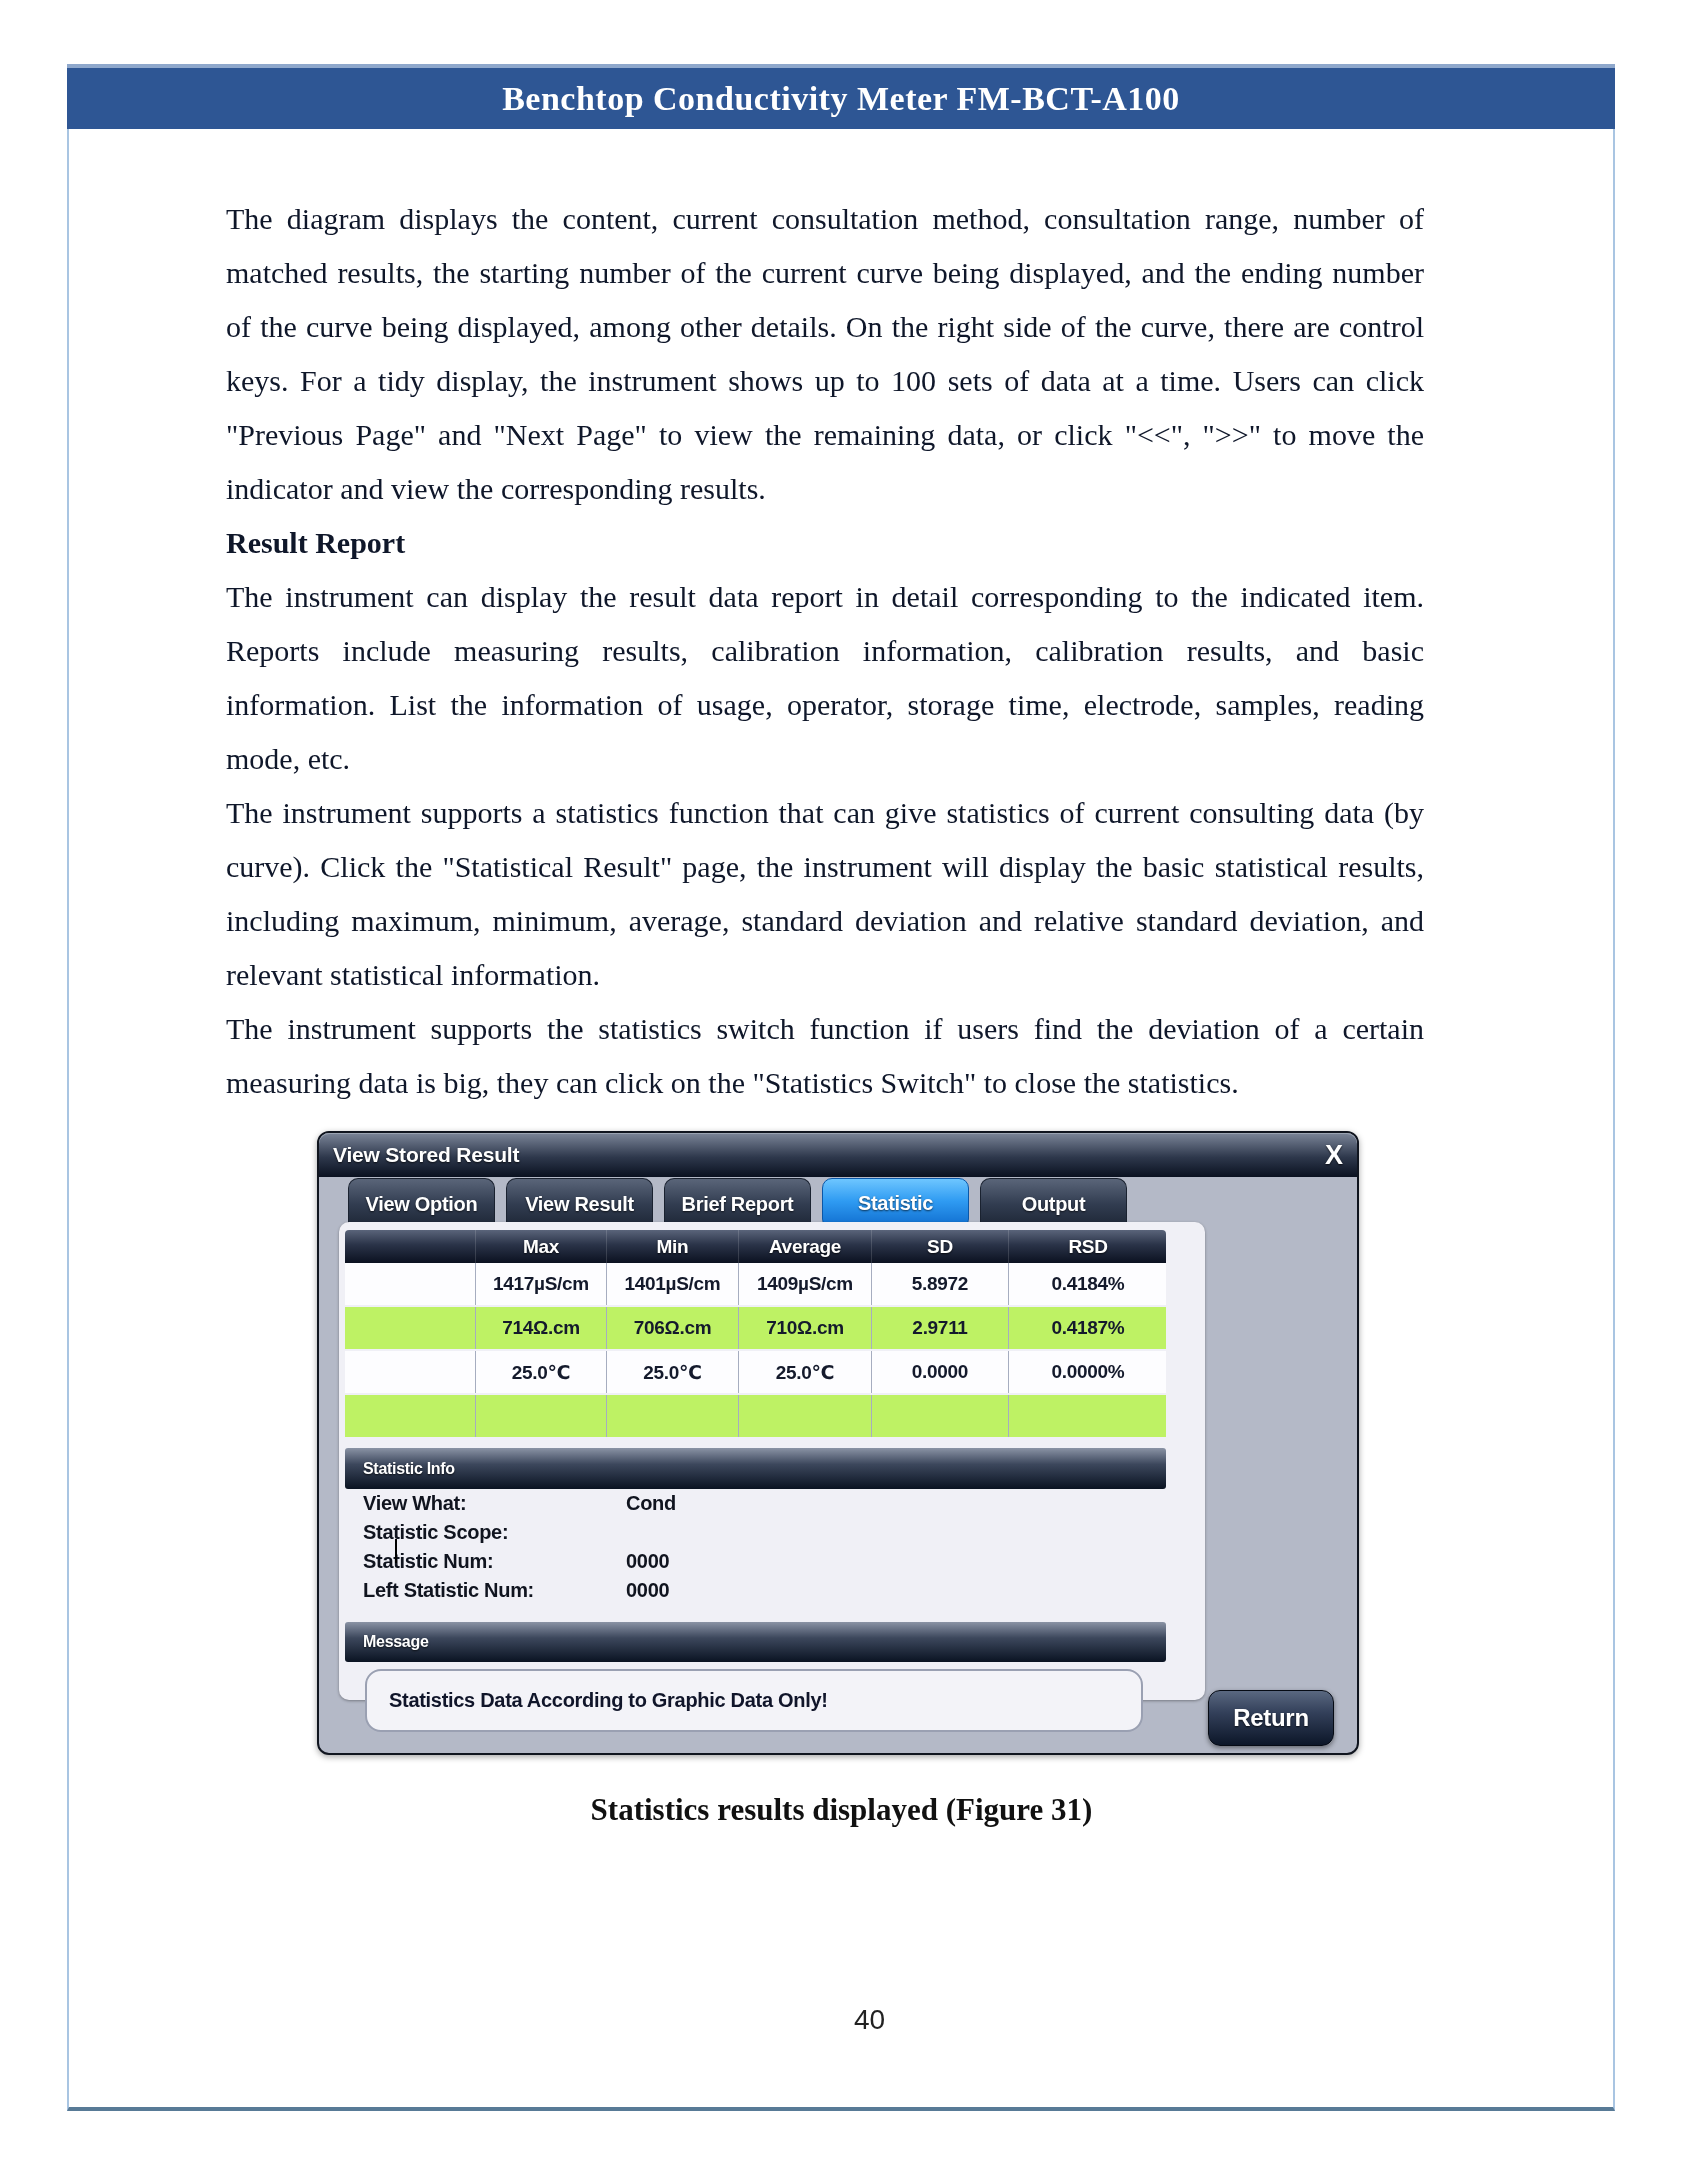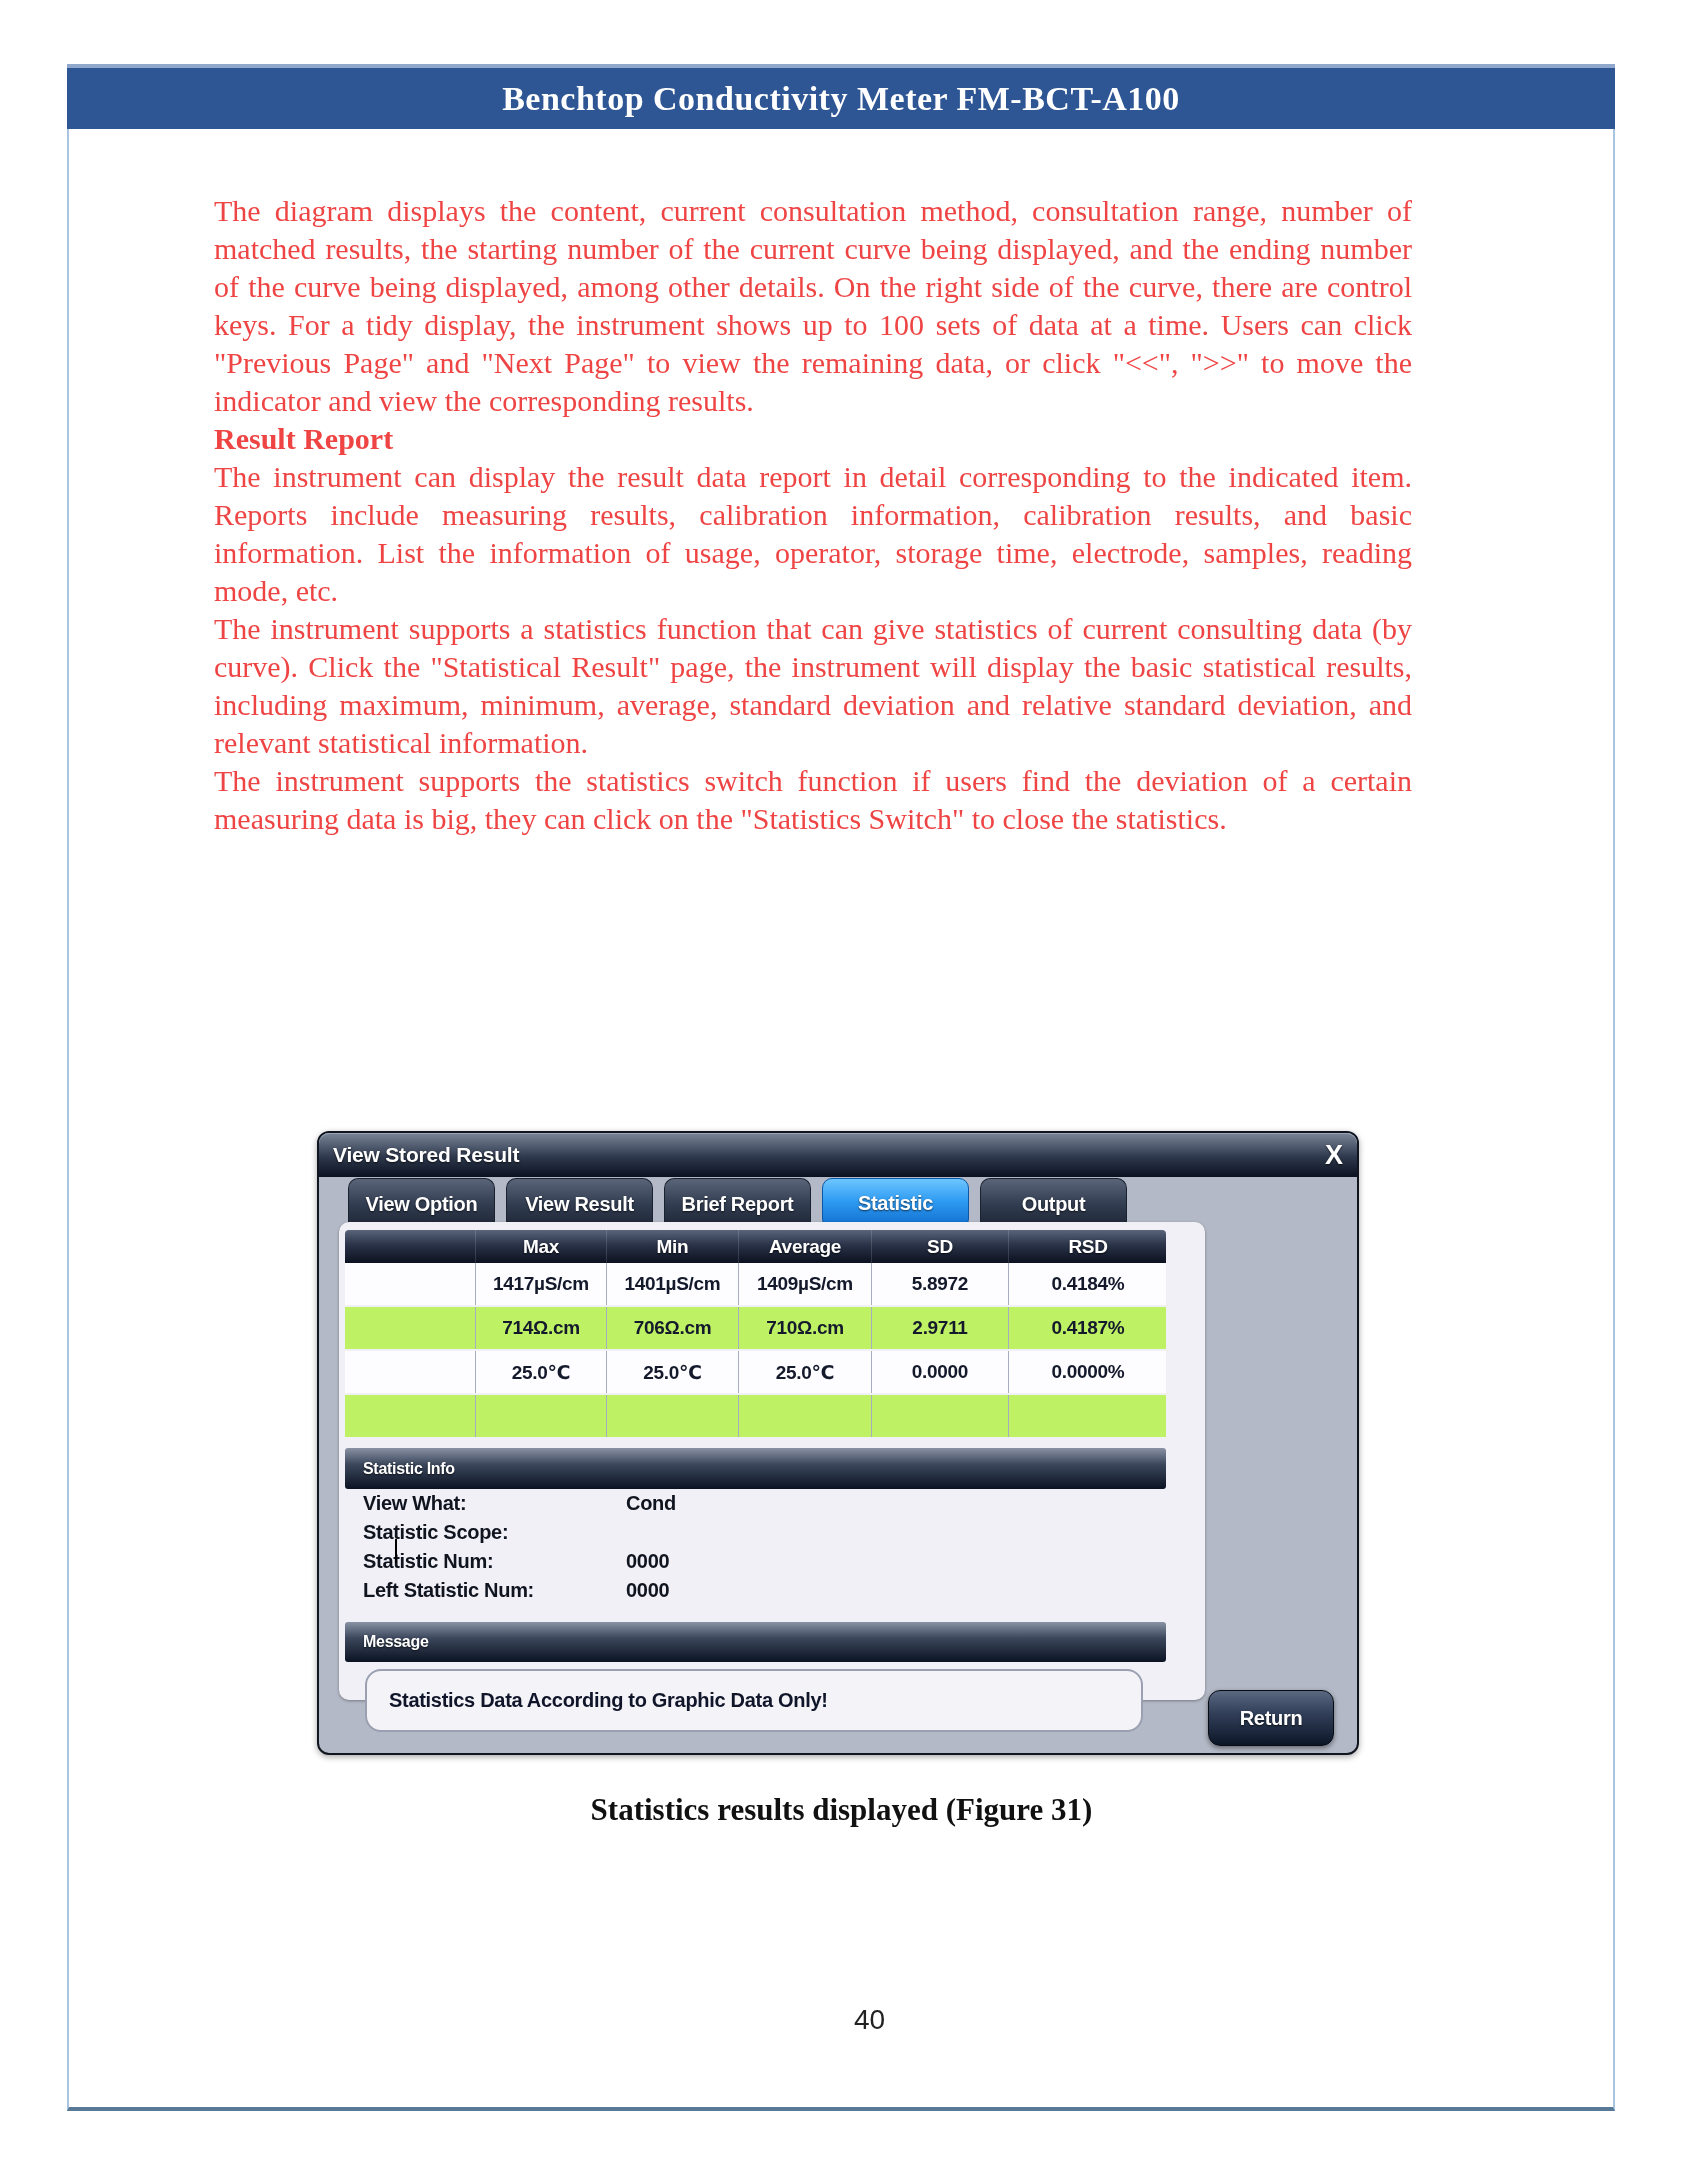--- a/index.html
+++ b/index.html
@@ -15,22 +15,22 @@
   .header-bar{
     position:absolute;left:67px;top:64px;width:1548px;height:65px;box-sizing:border-box;
     background:#2e5694;border-top:4px solid #8fa8cc;
     display:flex;align-items:center;justify-content:center;
   }
   .header-bar span{
     color:#ffffff;font-size:34px;font-weight:bold;letter-spacing:0.5px;
   }
   
   .textcol{
-    position:absolute;left:214px;top:192px;width:1198px;
-    font-size:30px;line-height:38px;color:#ef4444;text-align:justify;
+    position:absolute;left:226px;top:192px;width:1198px;
+    font-size:30px;line-height:54px;color:#0f172a;text-align:justify;
   }
   .textcol p{margin:0;}
   .h-heading{font-weight:bold;text-align:left;}
   .mt-rr{margin-top:48px;}
   .mt-sr{margin-top:40px;}
   .mt-p2{margin-top:3px;}
   
   .dialog{
     position:absolute;left:317px;top:1131px;width:1042px;height:624px;box-sizing:border-box;
     background:#b4b9c7;border:2px solid #10151f;border-radius:12px;
@@ -103,21 +103,21 @@
     position:absolute;left:26px;top:447px;width:778px;height:63px;box-sizing:border-box;
     background:#f3f3f8;border:2px solid #9aa0b2;border-radius:16px;
     display:flex;align-items:center;padding-left:22px;
   }
   .msgbox span{font-size:20px;font-weight:bold;color:#10152a;letter-spacing:-0.3px;}
   .return-btn{
     position:absolute;left:889px;top:557px;width:126px;height:56px;box-sizing:border-box;
     background:linear-gradient(#5a6880 0%, #33405a 40%, #0c1628 100%);
     border:1px solid #060b14;border-radius:12px;
     display:flex;align-items:center;justify-content:center;
-    color:#fff;font-size:20px;font-weight:bold;letter-spacing:-0.3px;
+    color:#fff;font-size:24px;font-weight:bold;letter-spacing:-0.3px;
     box-shadow:0 2px 5px rgba(0,0,0,.45);text-shadow:0 1px 2px rgba(0,0,0,.7);
   }
   .caption{
     position:absolute;left:0;top:1792px;width:1683px;text-align:center;
     font-size:31px;font-weight:bold;color:#111;
   }
   .pagenum{
     position:absolute;left:0;top:2004px;width:1683px;text-align:center;
     font-family:"Liberation Sans","DejaVu Sans",sans-serif;font-size:28px;color:#222;padding-left:28px;
   }

